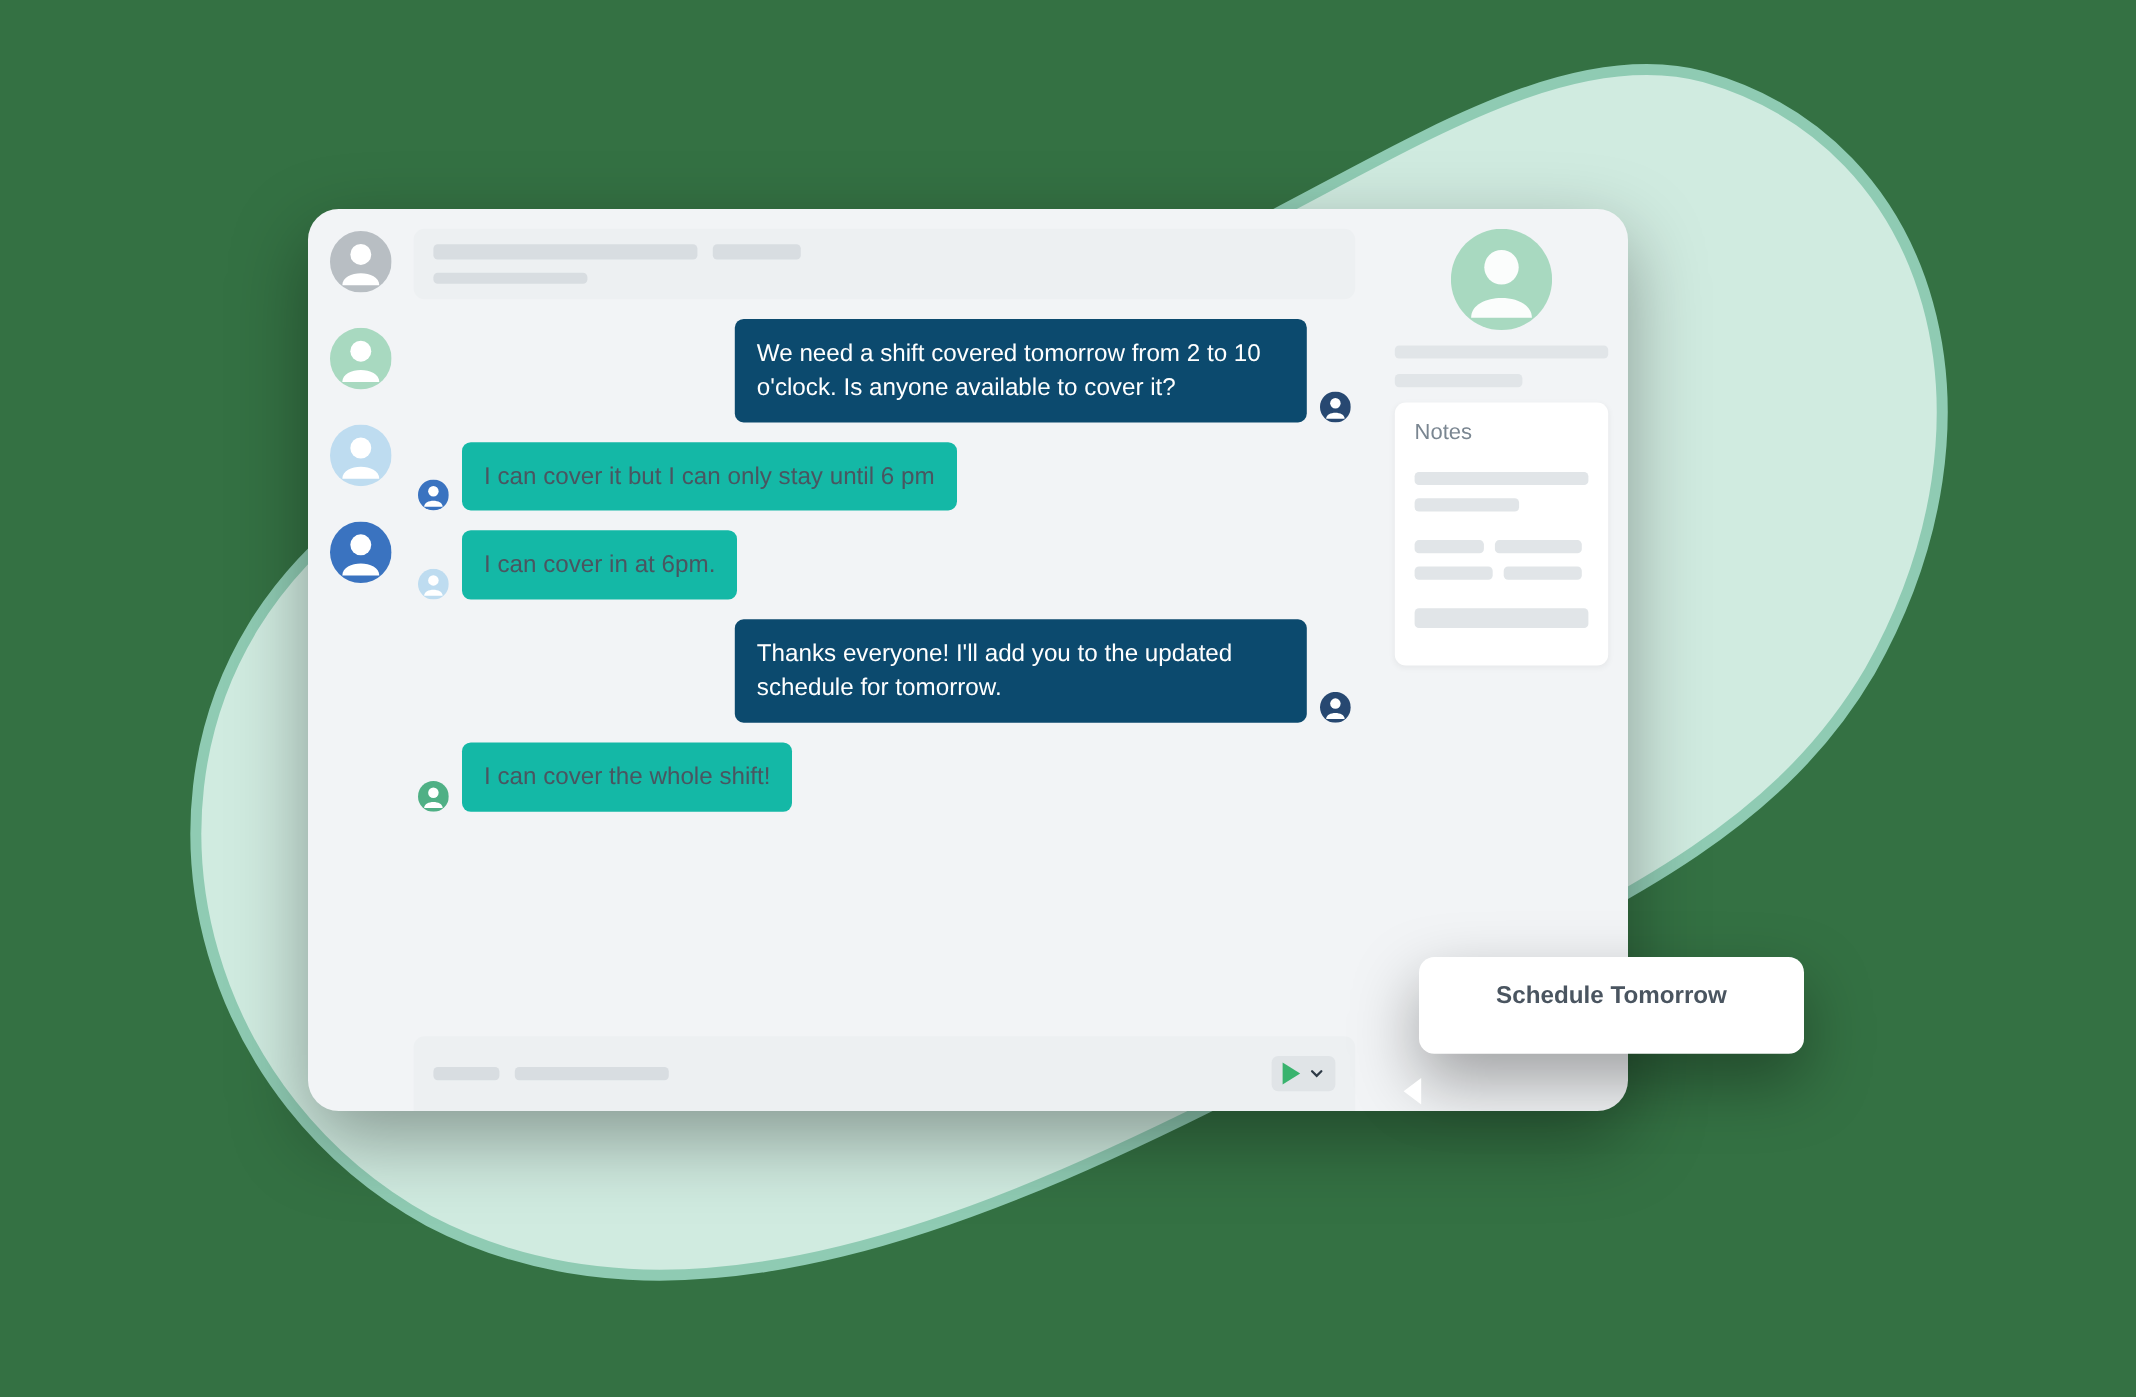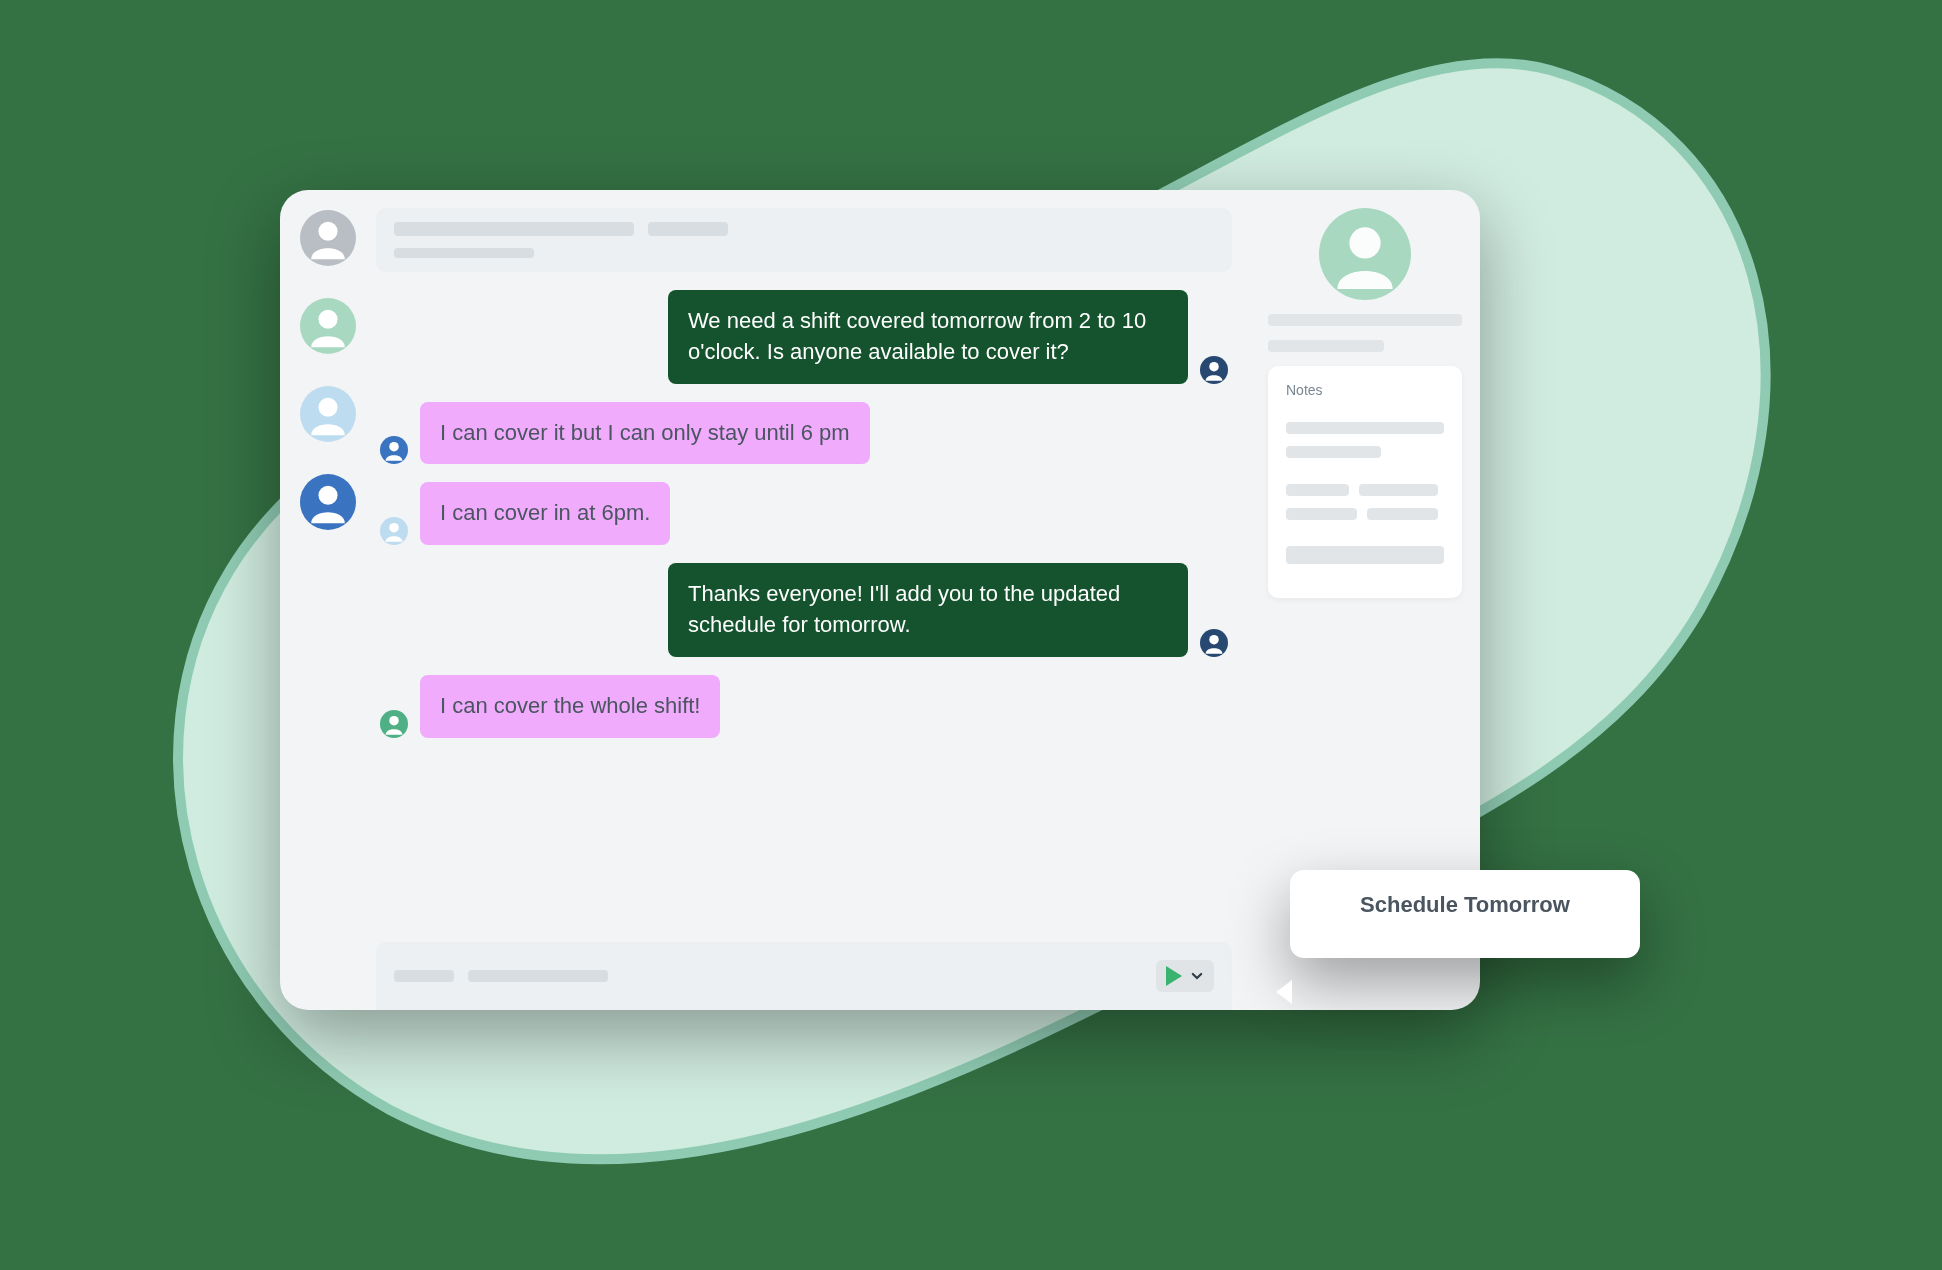--- a/index.html
+++ b/index.html
@@ -118,22 +118,22 @@
   .msg-row.in{justify-content:flex-start}
   .mini-avatar{width:28px;height:28px;border-radius:50%;flex-shrink:0;display:flex;align-items:center;justify-content:center}
   .mini-avatar svg{width:100%;height:100%}
   .bubble{
     border-radius:8px;
     padding:16px 20px;
     font-size:22px;
     line-height:1.4;
     max-width:520px;
   }
-  .bubble.grey{background:#f0abfc;color:#4a5560}
-  .bubble.green{background:#14532d;color:#ffffff}
+  .bubble.grey{background:#14b8a6;color:#4a5560}
+  .bubble.green{background:#0c4a6e;color:#ffffff}
 
   .compose{
     margin-top:auto;
     background:#edf0f2;
     border-radius:10px 10px 0 0;
     padding:18px 18px;
     display:flex;
     align-items:center;
     gap:14px;
     position:relative;
@@ -148,21 +148,21 @@
     width: 230px;
     padding: 18px 18px 0 18px;
     display:flex;flex-direction:column;gap:14px;
   }
   .notes .avatar-big{
     width:92px;height:92px;border-radius:50%;margin:0 auto;
     display:flex;align-items:center;justify-content:center;
   }
   .notes .line{height:12px;border-radius:4px;background:#e1e5e8}
   .notes-card{background:#ffffff;border-radius:10px;padding:16px 18px 22px;box-shadow:0 2px 6px rgba(0,0,0,0.05)}
-  .notes-card .heading{color:#7a8691;font-size:14px;margin-bottom:24px}
+  .notes-card .heading{color:#7a8691;font-size:20px;margin-bottom:24px}
   .notes-card .row{display:flex;gap:10px;margin-bottom:12px}
   .notes-card .sk{height:12px;border-radius:4px;background:#e1e5e8}
 
   
   .popover {
     position:absolute;
     left:1290px;
     top:870px;
     width:350px;
     background:#ffffff;

